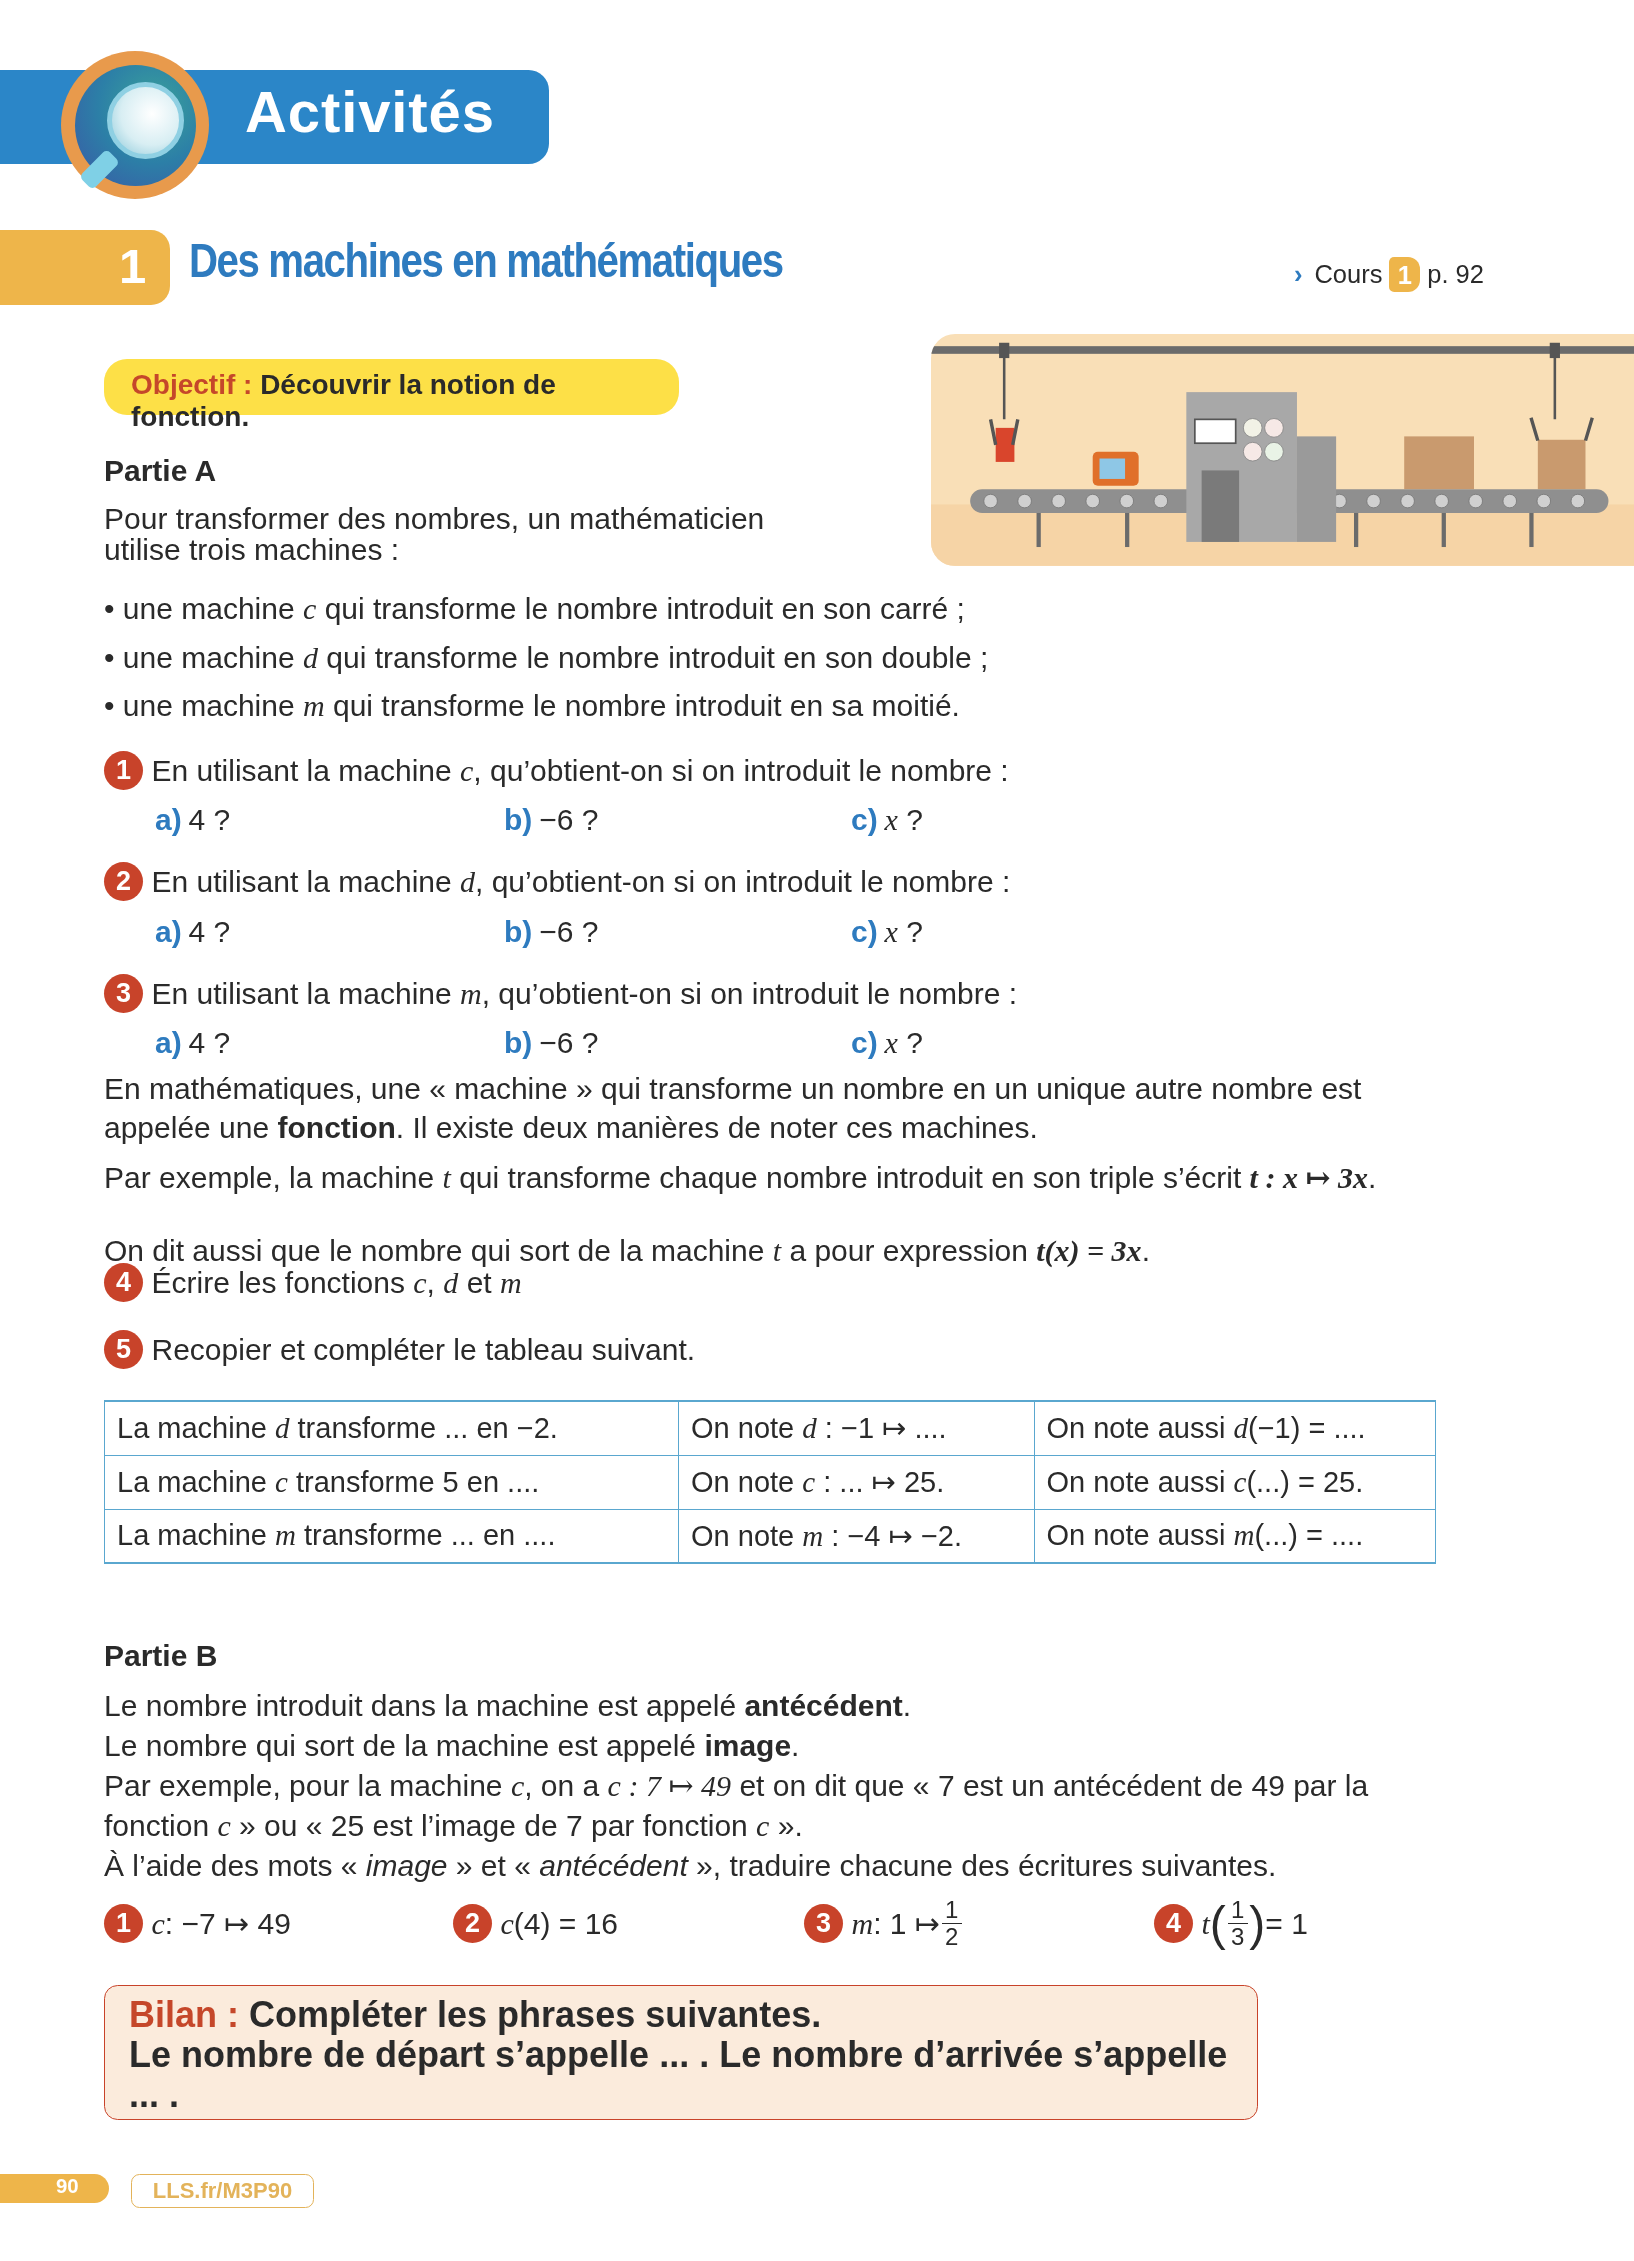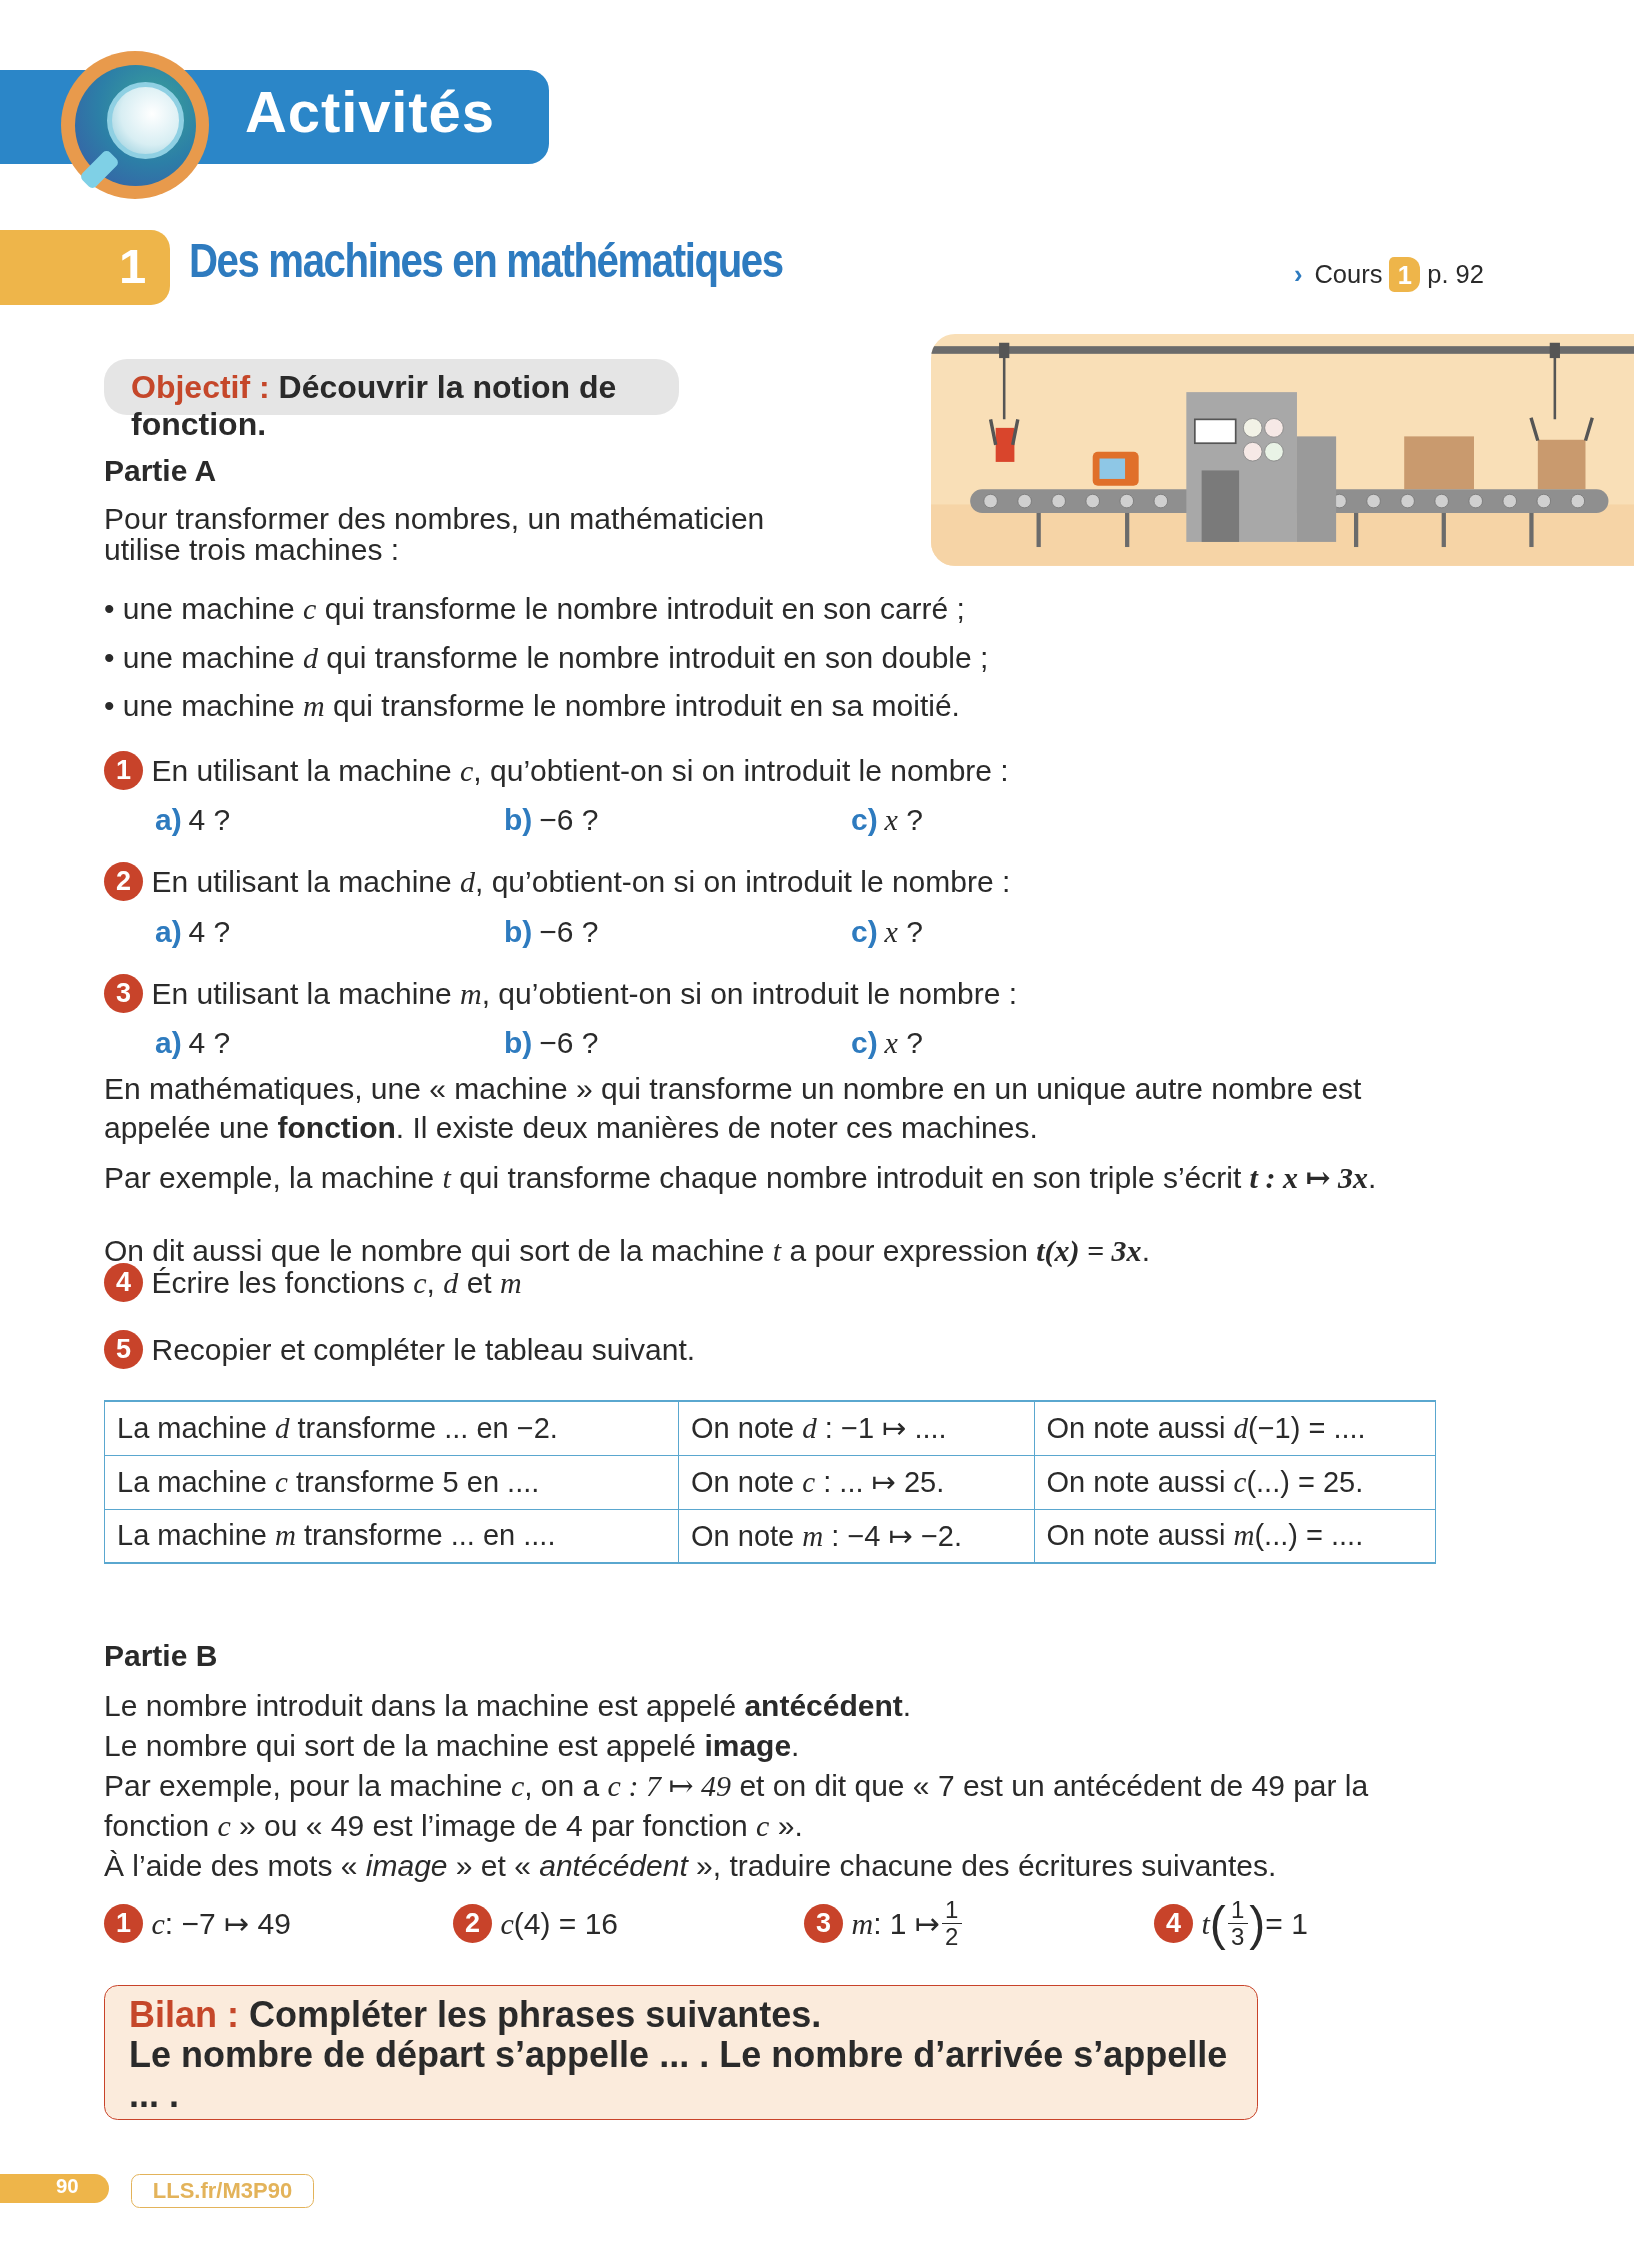--- a/index.html
+++ b/index.html
@@ -21,21 +21,21 @@
   
   .sec-num-band { left: 0; top: 230px; width: 170px; height: 75px; background: #eeb54a; border-radius: 0 19px 19px 0; }
   .sec-num { left: 119px; top: 238px; font-size: 49px; font-weight: bold; color: #ffffff; }
   .sec-title { left: 189px; top: 232px; font-size: 49px; font-weight: bold; color: #2e7bbf; letter-spacing: -1.7px; transform: scaleX(0.82); transform-origin: left center; }
 
   .cours-ref { left: 1294px; top: 257px; font-size: 25.5px; color: #2a2a2a; display: flex; align-items: center; gap: 6.8px; }
   .cours-chev { color: #2e7bbf; font-weight: bold; font-size: 25.5px; margin-right: 5.1px; }
   .cours-badge { display: inline-block; background: #eeb54a; color: #fff; font-weight: bold; border-radius: 5.1px 12px 12px 5.1px; padding: 1.7px 8.5px; font-size: 25.5px; line-height: 32px; }
 
   
-  .objectif { left: 104px; top: 359px; width: 575px; height: 56px; background: #e5e5e5; border-radius: 23px; padding: 10.2px 0 0 27px; font-size: 32px; font-weight: bold; }
+  .objectif { left: 104px; top: 359px; width: 575px; height: 56px; background: #fde047; border-radius: 23px; padding: 10.2px 0 0 27px; font-size: 28px; font-weight: bold; }
   .objectif .lab { color: #c5472a; }
 
   
   .factory { left: 931px; top: 334px; width: 703px; height: 232px; background: #f9dfb7; border-radius: 24px 0 0 24px; overflow: hidden; }
 
   .txt { font-size: 30px; line-height: 39px; color: #2a2a2a; }
   .bold { font-weight: bold; }
   .mi { font-family: "Liberation Serif", "DejaVu Serif", serif; font-style: italic; }
   .mb { font-family: "Liberation Serif", "DejaVu Serif", serif; font-style: italic; font-weight: bold; }
 
@@ -226,21 +226,21 @@
 <div class="abs txt" style="left:104px; top:1686px;">
   <span>Le nombre introduit dans la machine est appelé </span><span class="bold">antécédent</span><span>.</span>
 </div>
 <div class="abs txt" style="left:104px; top:1726px;">
   <span>Le nombre qui sort de la machine est appelé </span><span class="bold">image</span><span>.</span>
 </div>
 <div class="abs txt" style="left:104px; top:1766px;">
   <span>Par exemple, pour la machine </span><span class="mi">c</span><span>, on a </span><span class="mi">c : 7 ↦ 49</span><span> et on dit que « 7 est un antécédent de 49 par la</span>
 </div>
 <div class="abs txt" style="left:104px; top:1806px;">
-  <span>fonction </span><span class="mi">c</span><span> » ou « 49 est l’image de 4 par fonction </span><span class="mi">c</span><span> ».</span>
+  <span>fonction </span><span class="mi">c</span><span> » ou « 25 est l’image de 7 par fonction </span><span class="mi">c</span><span> ».</span>
 </div>
 <div class="abs txt" style="left:104px; top:1846px;">
   <span>À l’aide des mots « </span><i>image</i><span> » et « </span><i>antécédent</i><span> », traduire chacune des écritures suivantes.</span>
 </div>
 
 <div class="abs txt qline" style="left:104px; top:1904px;">
   <span class="qnum">1</span>
     <span class="mi">c</span>
     <span> : −7 ↦ 49</span>
 </div>

